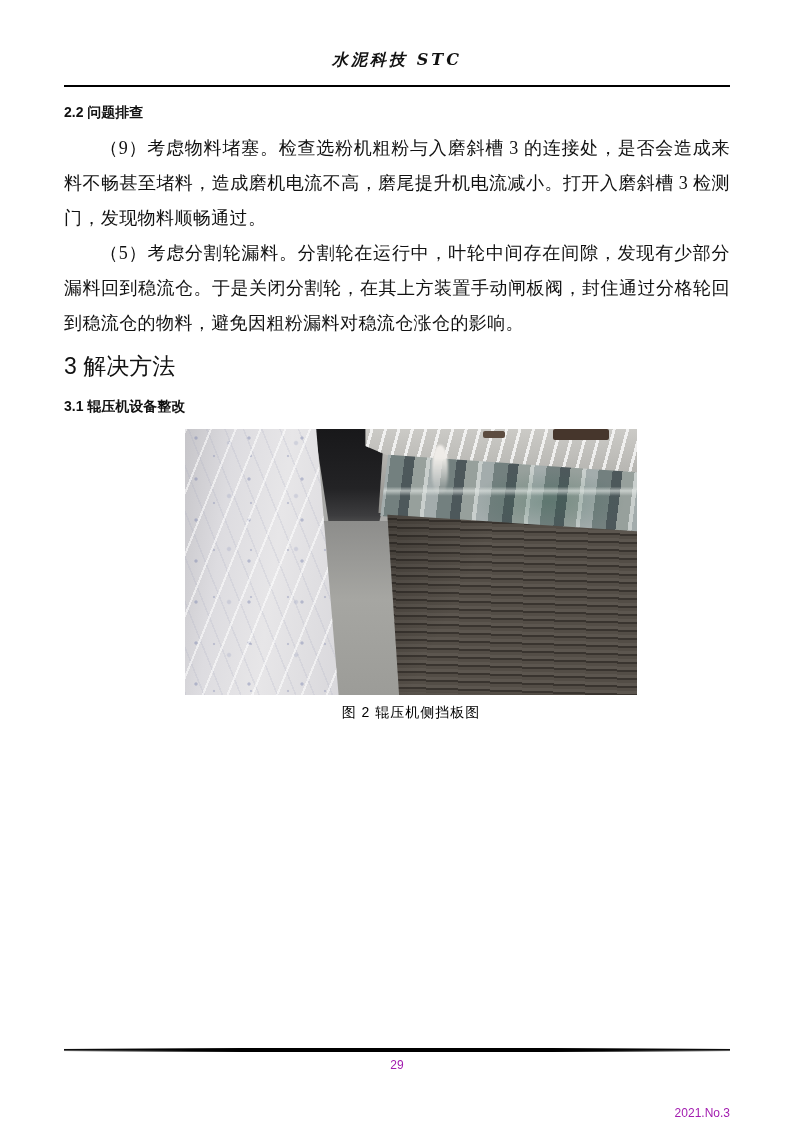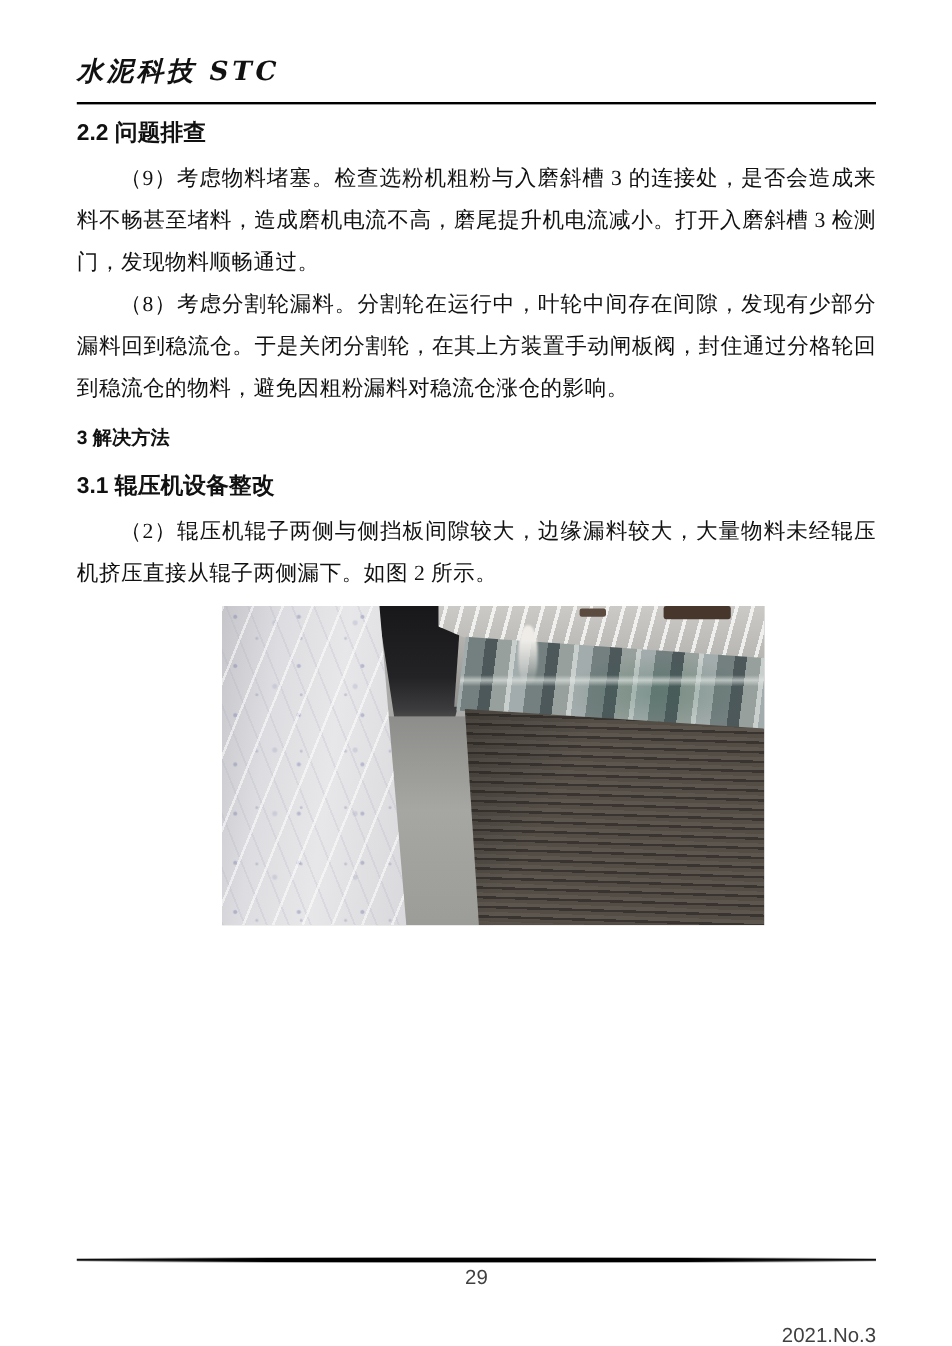--- a/index.html
+++ b/index.html
@@ -8,38 +8,38 @@
     width:793px;height:1122px;
     background:#ffffff;
     box-sizing:border-box;
     padding:46px 63px 0 64px;
     font-family:"Liberation Serif","DejaVu Serif",serif;
     color:#111;
     overflow:hidden;
   }
   
   .journal-title{
-    text-align:left;
+    text-align:center;
     font-family:"DejaVu Serif","Liberation Serif",serif;
     font-style:italic;
     font-weight:600;
-    font-size:22px;
+    font-size:16px;
     line-height:28px;
     letter-spacing:3px;
   }
   .header-rule{height:2px;background:#000;margin-top:11px;}
   
   .h-sec{
     font-family:"Liberation Sans","DejaVu Sans",sans-serif;
-    font-weight:700;font-size:19px;line-height:26px;
+    font-weight:700;font-size:14px;line-height:26px;
     margin:12px 0 6px 0;
   }
   .h-chap{
     font-family:"Liberation Sans","DejaVu Sans",sans-serif;
-    font-weight:700;font-size:16px;line-height:30px;
+    font-weight:400;font-size:23px;line-height:30px;
     margin:10px 0 0 0;
   }
   
   p.body{
     margin:0;
     font-size:18px;
     line-height:35px;
     text-align:justify;
     text-justify:inter-character;
     text-indent:2em;
@@ -140,63 +140,63 @@
       radial-gradient(ellipse 55% 95% at 50% 50%,#000 58%,rgba(0,0,0,0) 100%),
       linear-gradient(#111,#111);
     background-size:100% 100%,100% 1.6px;
     background-position:center,center;
     background-repeat:no-repeat;
   }
   .footer-row{
     position:relative;
     margin-top:5px;
     font-family:"Liberation Sans","DejaVu Sans",sans-serif;
-    font-size:17px;line-height:16px;color:#404040;
+    font-size:12px;line-height:16px;color:#a21caf;
     text-align:center;
   }
   .issue{position:absolute;right:0;top:0;margin-top:48px;}
 </style>
 </head>
 <body>
 
 <div class="page">
 
   <header>
     <div class="journal-title">水泥科技 STC</div>
     <div class="header-rule"></div>
   </header>
 
   <main>
     <h2 class="h-sec">2.2 问题排查</h2>
 
     <p class="body">（9）考虑物料堵塞。检查选粉机粗粉与入磨斜槽 3 的连接处，是否会造成来料不畅甚至堵料，造成磨机电流不高，磨尾提升机电流减小。打开入磨斜槽 3 检测门，发现物料顺畅通过。</p>
-    <p class="body">（8）考虑分割轮漏料。分割轮在运行中，叶轮中间存在间隙，发现有少部分漏料回到稳流仓。于是关闭分割轮，在其上方装置手动闸板阀，封住通过分格轮回到稳流仓的物料，避免因粗粉漏料对稳流仓涨仓的影响。</p>
+    <p class="body">（5）考虑分割轮漏料。分割轮在运行中，叶轮中间存在间隙，发现有少部分漏料回到稳流仓。于是关闭分割轮，在其上方装置手动闸板阀，封住通过分格轮回到稳流仓的物料，避免因粗粉漏料对稳流仓涨仓的影响。</p>
 
 
 
     <h1 class="h-chap">3 解决方法</h1>
     <h2 class="h-sec">3.1 辊压机设备整改</h2>
 
-    <p class="body">（2）辊压机辊子两侧与侧挡板间隙较大，边缘漏料较大，大量物料未经辊压机挤压直接从辊子两侧漏下。如图 2 所示。</p>
 
     <figure>
       <div class="photo">
         <div class="ph-topgap"></div>
         <div class="ph-gapfloor"></div>
         <div class="ph-post"></div>
         <div class="ph-beam"></div>
         <div class="ph-grid"></div>
         <div class="ph-drip"></div>
         <div class="ph-darkbar"></div>
         <div class="ph-darkbar2"></div>
         <div class="ph-roller">
           <div class="ph-ridges"></div>
         </div>
         <div class="ph-pillar"></div>
       </div>
+      <figcaption>图 2 辊压机侧挡板图</figcaption>
     </figure>
   </main>
 
   <footer class="footer">
     <div class="footer-rule"></div>
     <div class="footer-row">
       <span class="page-num">29</span>
       <span class="issue">2021.No.3</span>
     </div>
   </footer>

